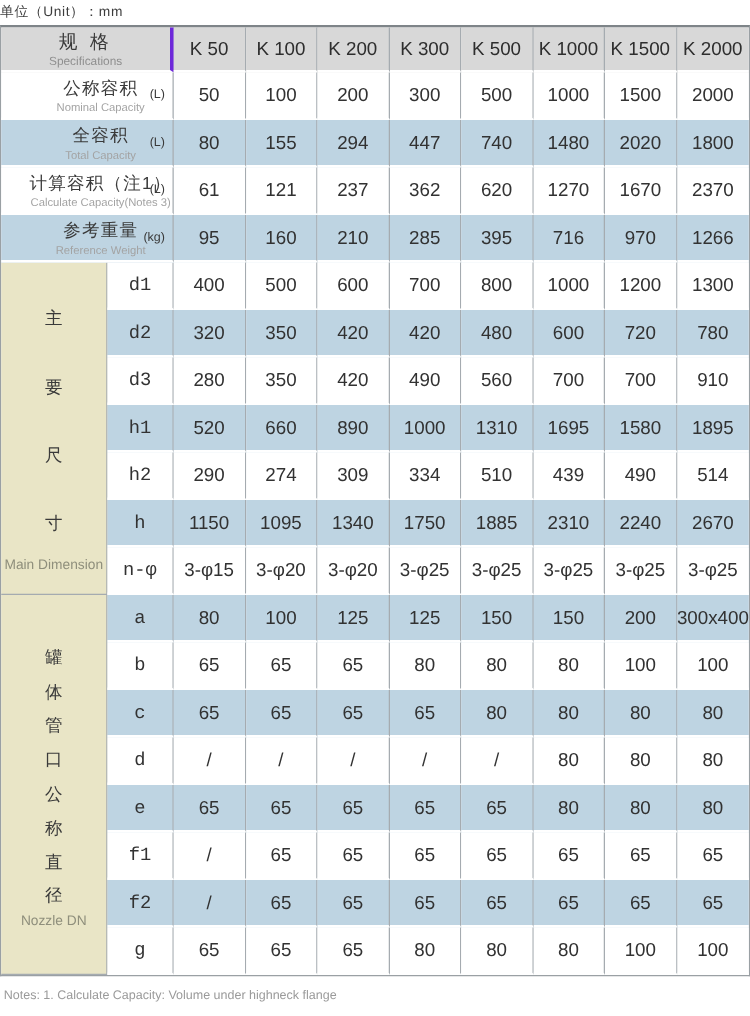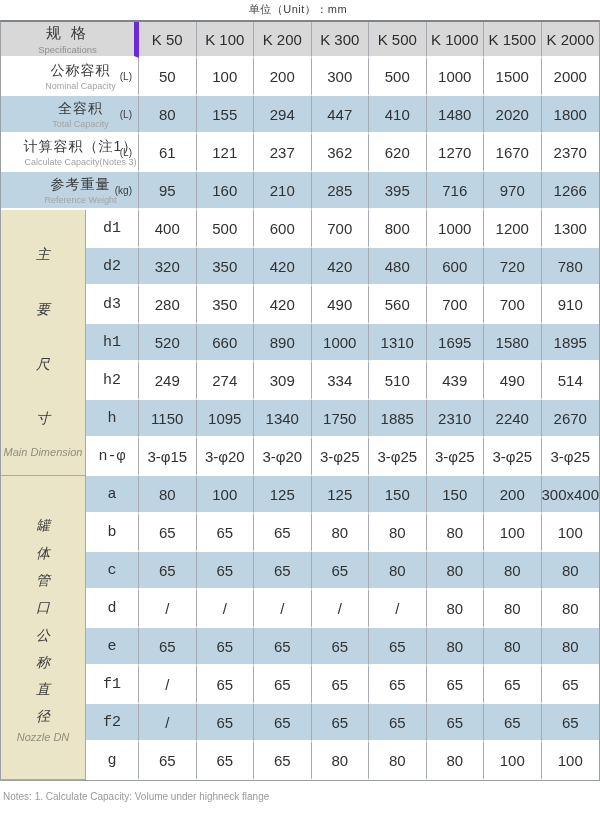--- a/index.html
+++ b/index.html
@@ -1,62 +1,61 @@
 <!DOCTYPE html>
 <html><head>
 <meta charset="utf-8">
 <style>
   * { box-sizing: border-box; margin: 0; padding: 0; }
   html, body { background: #ffffff; }
   body { font-family: "Liberation Sans", "DejaVu Sans", sans-serif; }
   .page { width: 600px; height: 813px; overflow: hidden; background: #fff; }
 
   .unit-note {
-    text-align: center; font-size: 11px; color: #3c3c3c;
+    text-align: left; font-size: 11px; color: #3c3c3c;
     padding: 2px 4px 3px 0; letter-spacing: 0.5px;
   }
 
   table.spec {
     width: 600px; table-layout: fixed; border-spacing: 0;
     border-left: 1px solid #9aa0a4; border-right: 1px solid #9aa0a4;
     border-top: 2px solid #7e8488; border-bottom: 1px solid #9aa0a4;
   }
   col.c-side { width: 85px; }
   col.c-sub  { width: 53px; }
 
   th, td {
     border-right: 1px solid #a5abb0;
     border-bottom: 2px solid #ffffff;
     text-align: center; vertical-align: middle;
     font-weight: normal; overflow: hidden;
   }
   tr > *:last-child { border-right: none; }
 
   tr.head th { height: 36px; background: #d8d8d8; color: #2e2e2e; font-size: 15px; }
-  tr.head th.spec-head { border-right: 5px solid #6d28d9; margin-left: 40px; }
+  tr.head th.spec-head { border-right: 3px solid #6d28d9; margin-left: 40px; }
   .spec-zh { font-size: 15px; color: #3a3a3a; letter-spacing: 3px; }
   .spec-en { font-size: 9.5px; color: #8f8f8f; margin-top: 1px; text-align: center; }
 
   tr.r td { height: 38px; font-size: 15px; color: #323232; }
   tr.white td { background: #ffffff; }
   tr.blue  td { background: #bed4e2; }
 
   td.label-cell { position: relative; padding-left: 22px; }
   .lc-zh { font-size: 14px; color: #3a3a3a; letter-spacing: 1px; }
   .lc-en { font-size: 9px; color: #a3a3a3; margin-top: 1px; white-space: nowrap; }
   .lc-unit {
     position: absolute; right: 6px; top: 50%; transform: translateY(-50%);
     font-size: 10px; color: #3a3a3a;
   }
 
   td.side-cell {
     background: #e9e5c6 !important;
     border-bottom: 1px solid #a5abb0;
     vertical-align: middle;
-    font-style: italic;
   }
   .side-inner { display: flex; flex-direction: column; align-items: center; justify-content: center; }
   .side-zh {
     width: 1.2em; word-break: break-all; text-align: center;
     font-size: 14px; color: #3a3a3a;
   }
   .side-zh.dim { line-height: 3.9; }
   .side-zh.noz { line-height: 1.95; }
   .side-en { font-size: 11px; color: #8f8f7c; margin-top: 0; white-space: nowrap; }
 
@@ -122,21 +121,21 @@
     <tr class="r blue">
       <td colspan="2" class="label-cell">
         <div class="lc-zh">全容积</div>
         <div class="lc-en">Total Capacity</div>
         <span class="lc-unit">(L)</span>
       </td>
       <td>80</td>
       <td>155</td>
       <td>294</td>
       <td>447</td>
-      <td>410</td>
+      <td>740</td>
       <td>1480</td>
       <td>2020</td>
       <td>1800</td>
     </tr>
 
     <tr class="r white">
       <td colspan="2" class="label-cell">
         <div class="lc-zh">计算容积（注1）</div>
         <div class="lc-en">Calculate Capacity(Notes 3)</div>
         <span class="lc-unit">(L)</span>
@@ -212,21 +211,21 @@
       <td>660</td>
       <td>890</td>
       <td>1000</td>
       <td>1310</td>
       <td>1695</td>
       <td>1580</td>
       <td>1895</td>
     </tr>
     <tr class="r white">
       <td class="sub">h2</td>
-      <td>249</td>
+      <td>290</td>
       <td>274</td>
       <td>309</td>
       <td>334</td>
       <td>510</td>
       <td>439</td>
       <td>490</td>
       <td>514</td>
     </tr>
     <tr class="r blue">
       <td class="sub">h</td>

